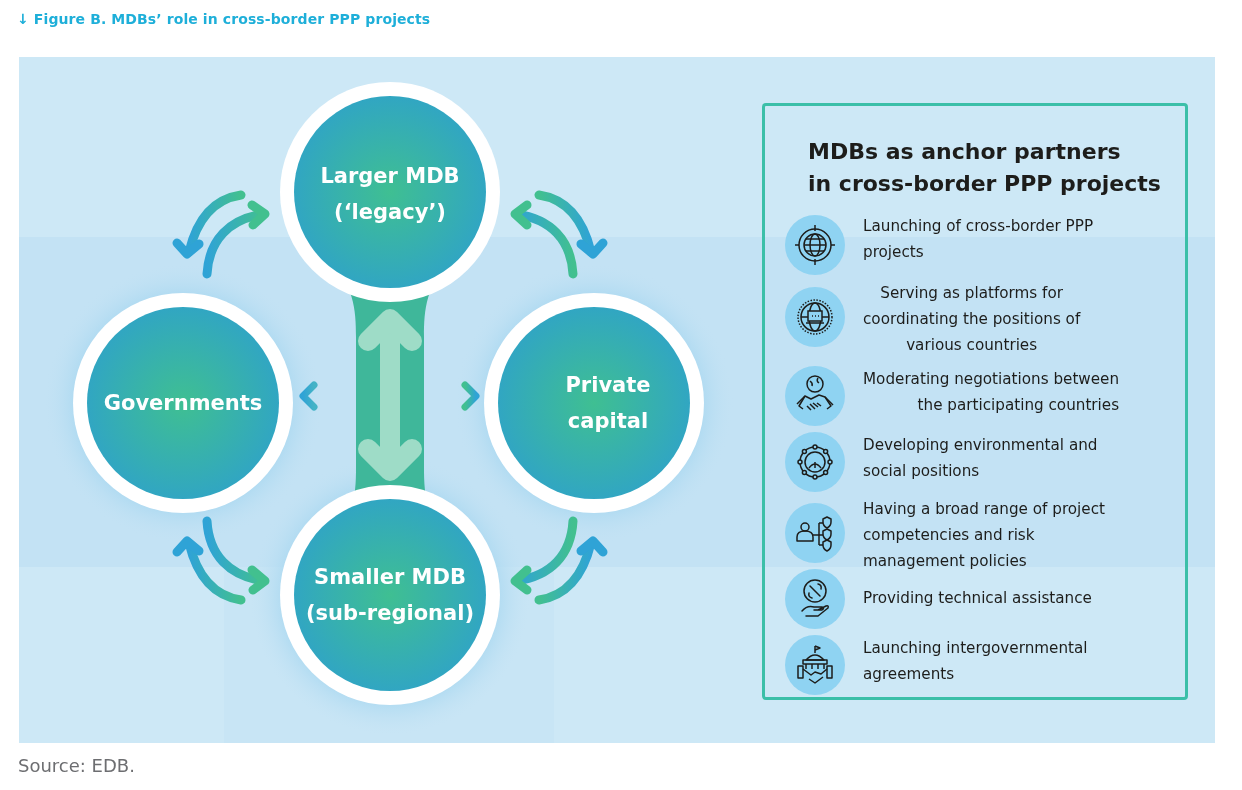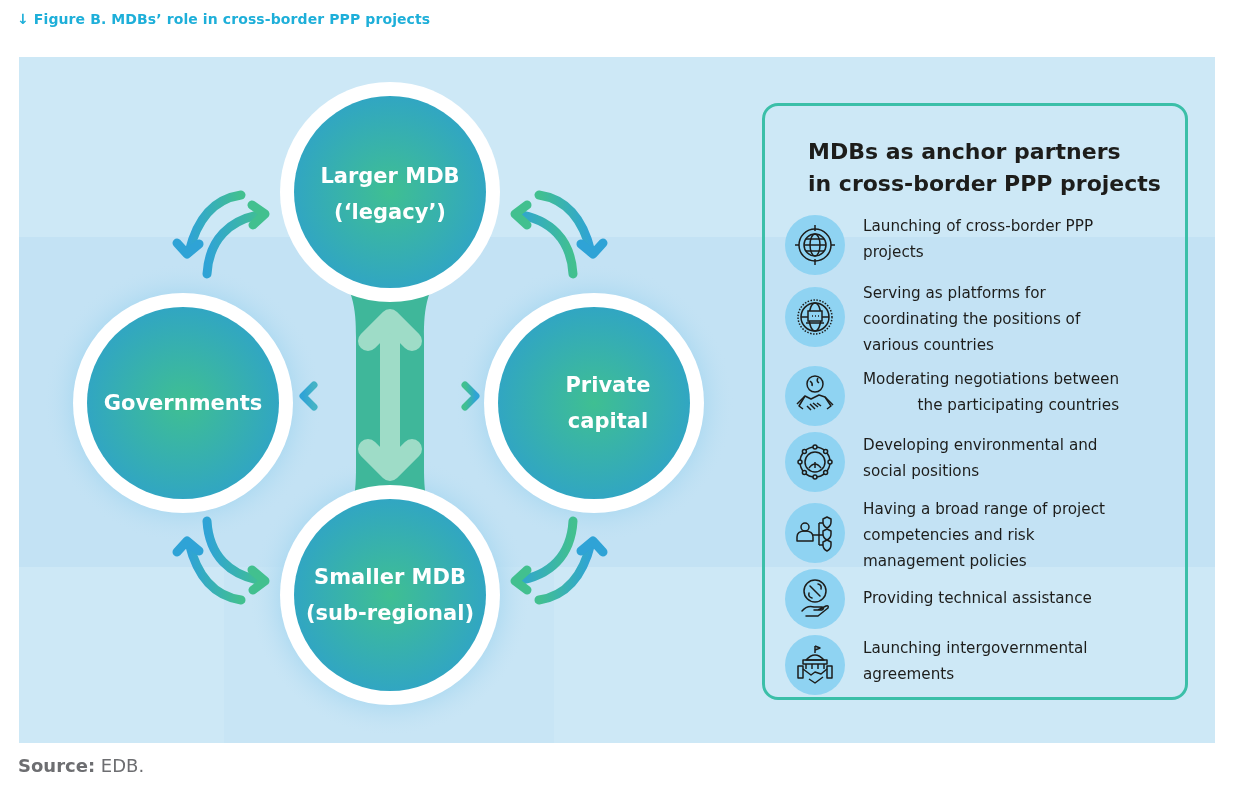--- a/index.html
+++ b/index.html
@@ -10,31 +10,31 @@
   .panel { position:absolute; left:19px; top:57px; width:1196px; height:686px;
            background:#cde8f6; overflow:hidden; }
   .panel .band { position:absolute; left:0; top:180px; width:1196px; height:330px;
                  background:#c3e2f4; }
   .panel .band2 { position:absolute; left:205px; top:510px; width:330px; height:176px;
                   background:#c8e5f5; }
   svg.diagram { position:absolute; left:0; top:0; }
   .node-label { position:absolute; color:#ffffff; font-weight:bold; text-align:center;
                 font-size:21px; line-height:36px; white-space:nowrap; transform:translate(-50%,-50%); }
   .box { position:absolute; left:743px; top:46px; width:426px; height:597px;
-         border:3px solid #3bbfa8; border-radius:16px; box-sizing:border-box; }
+         border:3px solid #3bbfa8; border-radius:4px; box-sizing:border-box; }
   .box-title { position:absolute; left:43px; top:30px; font-size:22px; font-weight:bold;
                color:#1d1d1b; line-height:32px; white-space:nowrap; }
   .item { position:absolute; left:20px; width:390px; }
   .item .ic { position:absolute; left:0; width:60px; height:60px; border-radius:50%;
               background:#8fd3f2; }
   .item .ic svg { position:absolute; left:0; top:0; }
   .item .txt { position:absolute; left:78px; font-size:15.2px; color:#1d1d1b; line-height:26px;
                white-space:nowrap; }
   .source { position:absolute; left:18px; top:755px; font-size:18px; color:#6d6e71; white-space:nowrap; }
-  .source b { font-weight:bold; }
+  .source b { font-weight:normal; }
 </style>
 </head>
 <body>
 
 <div class="title">
   <span>↓</span>
   <span>Figure B. MDBs’ role in cross-border PPP projects</span>
 </div>
 
 <div class="panel">
@@ -178,21 +178,21 @@
             <circle cx="30" cy="30" r="14"></circle>
           <ellipse cx="30" cy="30" rx="6" ry="14"></ellipse>
             <line x1="16" y1="30" x2="44" y2="30"></line>
           <rect x="23" y="24" width="14" height="10" fill="#8fd3f2"></rect>
             <line x1="21" y1="36" x2="39" y2="36"></line>
           <line x1="27" y1="29" x2="28" y2="29"></line>
             <line x1="30" y1="29" x2="31" y2="29"></line>
             <line x1="33" y1="29" x2="34" y2="29"></line>
         </svg>
       </div>
-      <div class="txt" style="top:-7px;">
+      <div class="txt" style="top:-7px;text-align:center;">
         <div>Serving as platforms for</div>
         <div>coordinating the positions of</div>
         <div>various countries</div>
       </div>
     </div>
 
     <div class="item" style="top:260px;">
       <div class="ic" style="top:0px;">
         <svg width="60" height="60" viewBox="0 0 60 60" fill="none" stroke="#1d1d1b" stroke-width="1.5" stroke-linejoin="round">
           <circle cx="30" cy="18" r="8"></circle>

